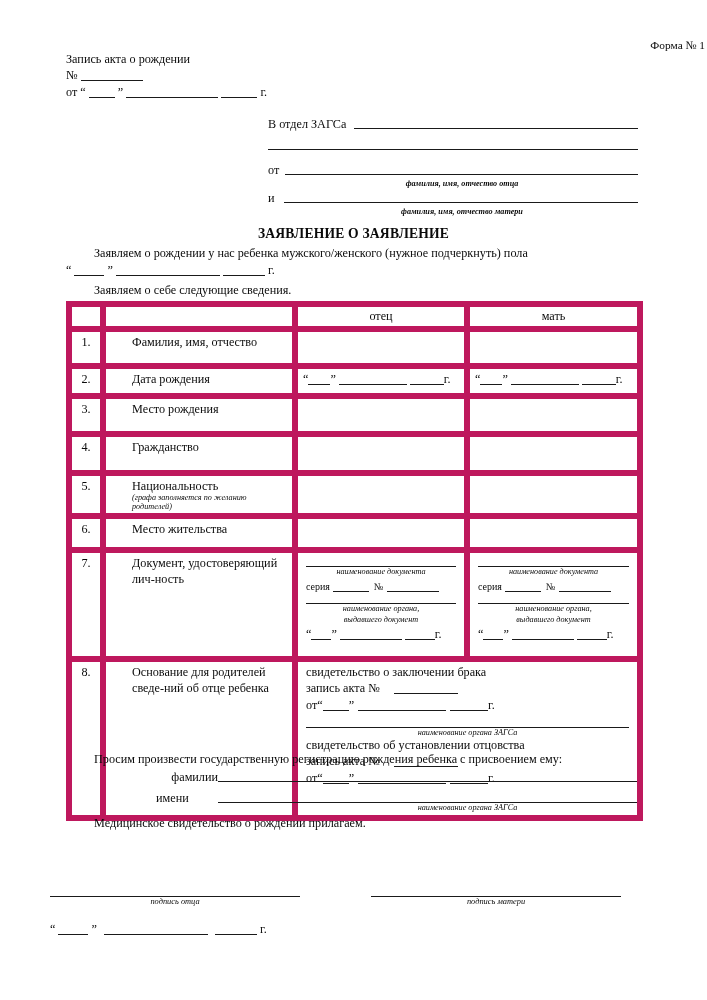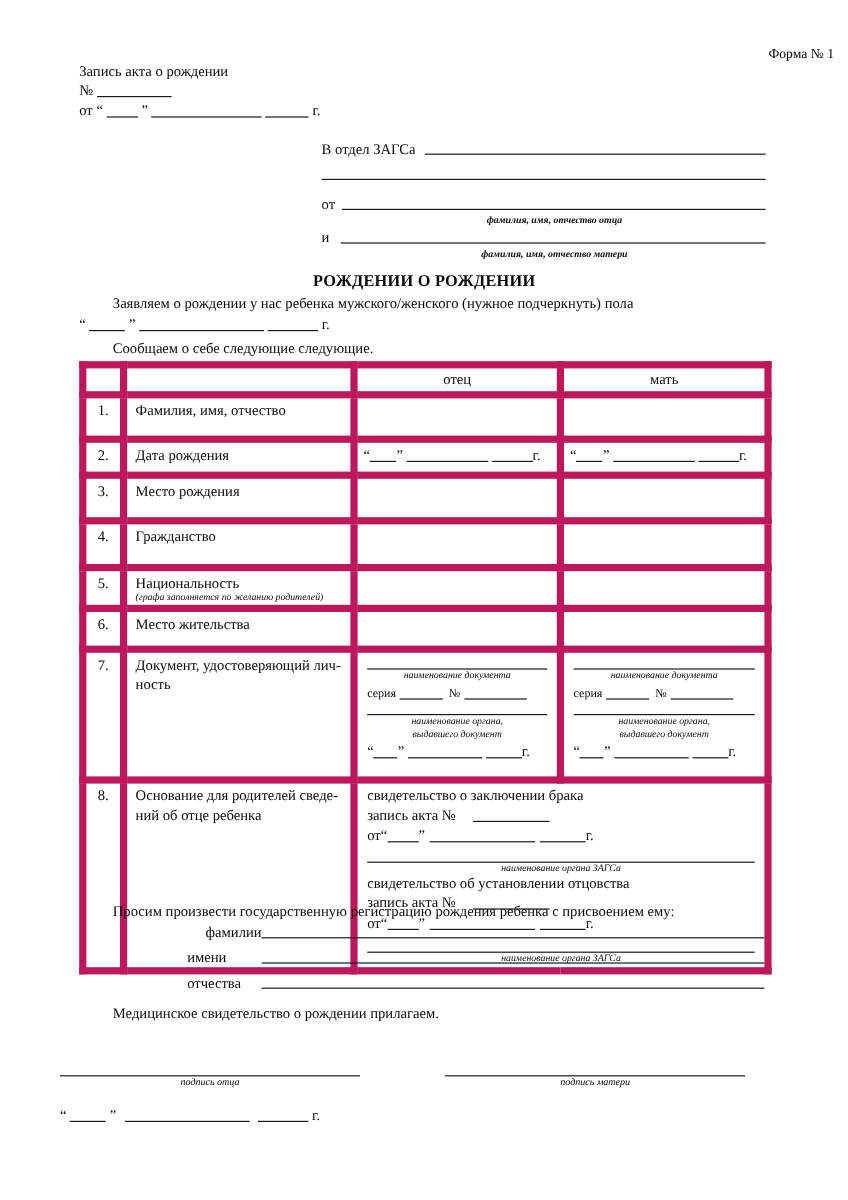--- a/index.html
+++ b/index.html
@@ -23,21 +23,21 @@
   .abs { position: absolute; }
   .txt { font-size: 12.2px; line-height: 1.28; white-space: nowrap; }
   .ital-b { font-style: italic; font-weight: bold; font-size: 8.2px; white-space: nowrap; }
   .rule { border-bottom: 1px solid #1a1a1a; height: 0; }
 
   
   .q { font-size: 12.2px; letter-spacing: 0; }
 
   
   #form-no {
-    right: 12px; top: 38px; font-size: 11.4px;
+    right: 2px; top: 38px; font-size: 11.4px;
   }
   #rec-block { left: 66px; top: 52px; }
   #rec-title { font-size: 12.2px; }
   #rec-num-row { margin-top: 1px; font-size: 12.2px; }
   #rec-date-row { margin-top: 2px; font-size: 12.2px; }
 
   .zags-label { font-size: 12.2px; }
 
   
   #doc-title {
@@ -68,21 +68,21 @@
     border: 6px solid #be185d;
     padding: 0;
     vertical-align: top;
     font-size: 12.2px;
   }
   .c-num { width: 34px; text-align: center; }
   .c-lbl { width: 192px; }
   .c-dad { width: 172px; }
   .c-mom { width: 173px; }
 
-  .cell-pad { padding: 3px 5px 2px 7px; }
+  .cell-pad { padding: 3px 5px 2px 7px; margin-left: 19px; }
   .num-pad  { padding: 3px 0 2px 0; }
   .hdr-cell { text-align: center; padding: 2px 0 2px 0; }
 
   .lbl-sub { font-style: italic; font-size: 8.2px; display: block; margin-top: -1px; }
 
   
   .datecell {
     padding: 3px 6px 2px 5px;
     font-size: 12.2px;
     white-space: nowrap;
@@ -141,33 +141,33 @@
       <span>от</span>
       <span class="q">“</span>
       <span class="u" style="width:26px"></span>
       <span class="q">”</span>
       <span class="u" style="width:92px"></span>
       <span class="u" style="width:36px"></span>
       <span>г.</span>
     </div>
   </div>
 
-  <div class="abs" id="doc-title">РОЖДЕНИИ О РОЖДЕНИИ</div>
+  <div class="abs" id="doc-title">ЗАЯВЛЕНИЕ О ЗАЯВЛЕНИЕ</div>
 
   <div class="abs" style="left:66px; top:245px; width:571px;">
     <div class="para" style="text-indent:28px;">Заявляем о рождении у нас ребенка мужского/женского (нужное подчеркнуть) пола</div>
     <div style="margin-top:2px; white-space:nowrap; font-size:12.2px;">
       <span class="q">“</span>
       <span class="u" style="width:30px"></span>
       <span class="q">”</span>
       <span class="u" style="width:104px"></span>
       <span class="u" style="width:42px"></span>
       <span>г.</span>
     </div>
-    <div class="para" style="text-indent:28px; margin-top:4px;">Сообщаем о себе следующие следующие.</div>
+    <div class="para" style="text-indent:28px; margin-top:4px;">Заявляем о себе следующие сведения.</div>
   </div>
 
   <table id="tbl">
     <colgroup>
       <col class="c-num">
         <col class="c-lbl">
         <col class="c-dad">
         <col class="c-mom">
     </colgroup>
     <tbody>
@@ -338,24 +338,20 @@
 
   <div class="abs" style="left:66px; top:751px; width:571px;">
     <div class="para" style="text-indent:28px;">Просим произвести государственную регистрацию рождения ребенка с присвоением ему:</div>
 
     <div style="display:flex; align-items:flex-end; margin-top:3px; padding-left:90px;text-align:right;">
       <span class="nm-row" style="width:62px">фамилии</span>
       <span class="rule" style="flex:1; margin-bottom:3px;"></span>
     </div>
     <div style="display:flex; align-items:flex-end; margin-top:6px; padding-left:90px;">
       <span class="nm-row" style="width:62px">имени</span>
-      <span class="rule" style="flex:1; margin-bottom:3px;"></span>
-    </div>
-    <div style="display:flex; align-items:flex-end; margin-top:6px; padding-left:90px;">
-      <span class="nm-row" style="width:62px">отчества</span>
       <span class="rule" style="flex:1; margin-bottom:3px;"></span>
     </div>
 
     <div class="para" style="text-indent:28px; margin-top:9px;">Медицинское свидетельство о рождении прилагаем.</div>
   </div>
 
   <div class="abs" style="left:50px; top:896px; width:571px;">
     <div style="display:flex; justify-content:space-between;">
       <div style="width:250px;">
         <div class="rule"></div>

